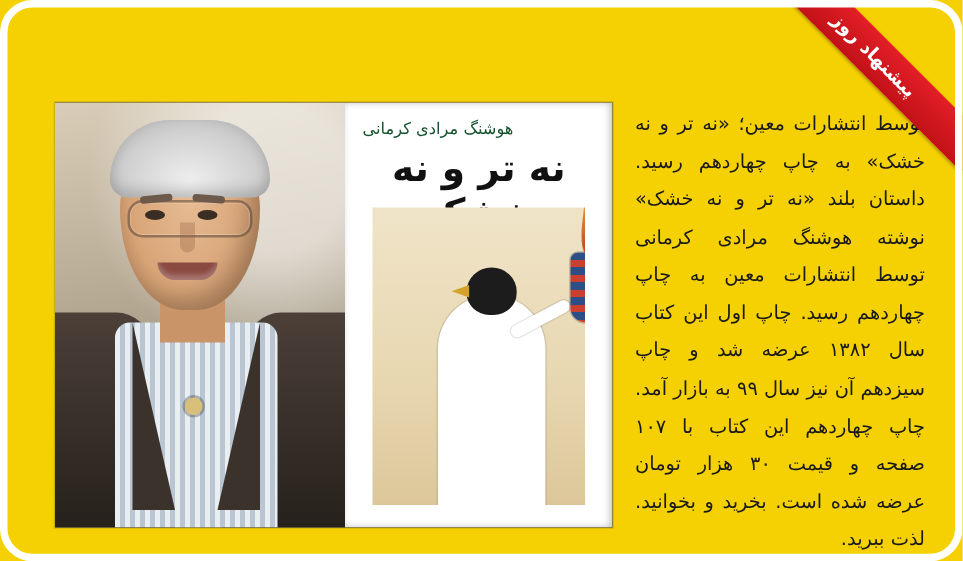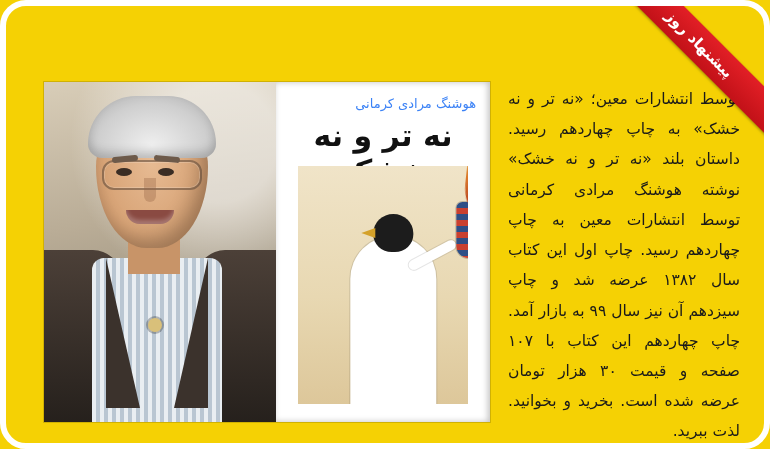--- a/index.html
+++ b/index.html
@@ -206,23 +206,23 @@
     height: 100%;
     background: #ffffff;
     box-shadow: -2px 0 6px rgba(0,0,0,.25) inset;
     overflow: hidden;
   }
   .book-author {
     position: absolute;
     top: 14px;
     right: 14px;
     left: 14px;
-    text-align: right;
+    text-align: left;
     font-size: 13px;
-    color: #3b82f6;
+    color: #14532d;
     direction: rtl;
     font-family: "DejaVu Sans", sans-serif;
   }
   .book-title {
     position: absolute;
     top: 36px;
     left: 0; right: 0;
     text-align: center;
     font-size: 30px;
     font-weight: bold;

